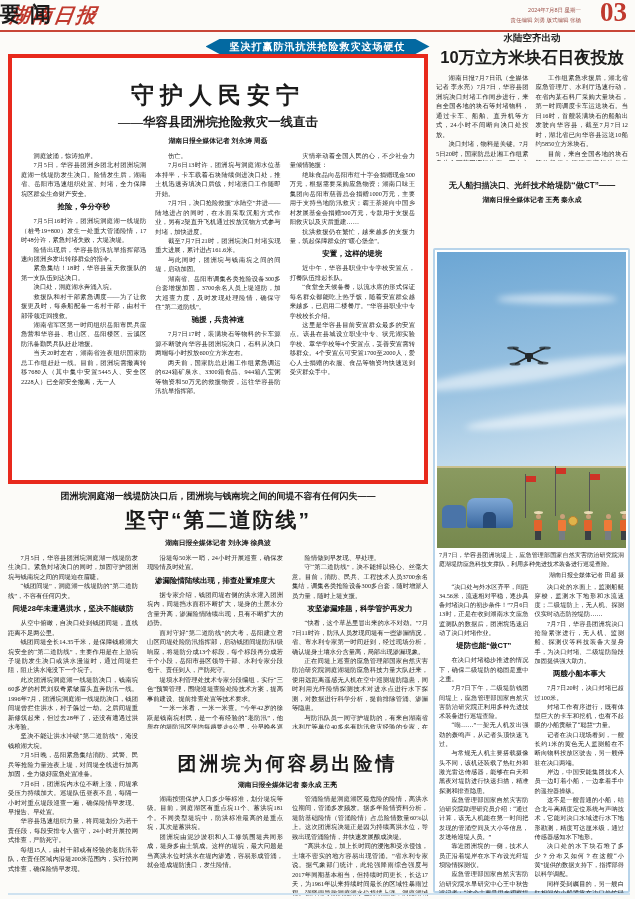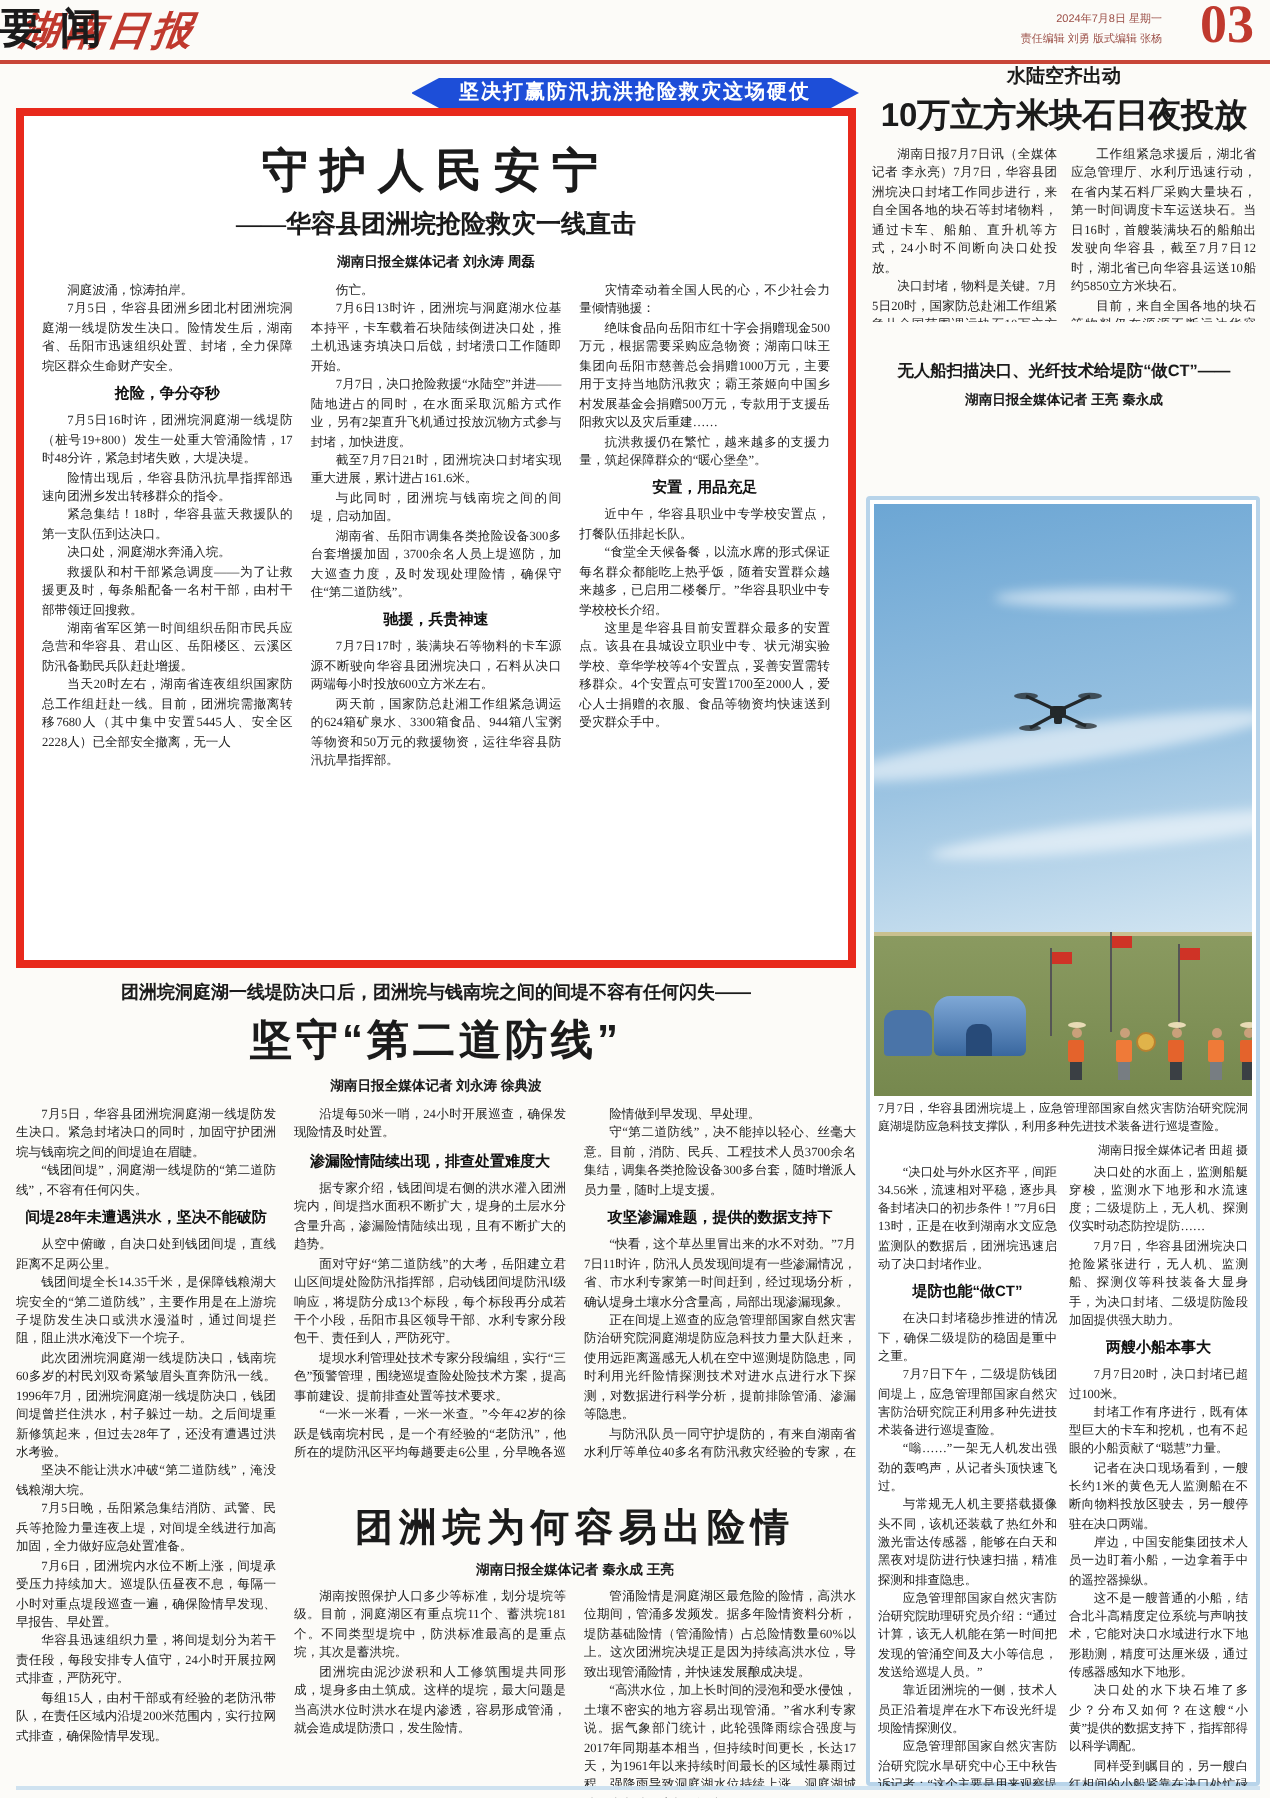--- a/index.html
+++ b/index.html
@@ -9,34 +9,34 @@
   .logo{position:absolute;left:10px;top:2px;font:italic 900 20px "Liberation Serif",serif;
         color:#c0392e;letter-spacing:2px;transform:skewX(-8deg);}
   .section-title{position:absolute;left:0;right:0;top:0;text-align:left;
         font:900 21px "Liberation Serif",serif;letter-spacing:9px;}
   .pubinfo{position:absolute;right:54px;top:5px;text-align:right;
         font:5.5px/1.9 "Liberation Sans",sans-serif;color:#9c5048;}
   .pagenum{position:absolute;right:8px;top:-3px;font:900 27px "Liberation Serif",serif;color:#c0392e;}
   .header-rule{position:absolute;left:0;right:0;top:30px;height:1.5px;background:#c84638;}
   
   .banner-wrap{position:absolute;left:0;right:0;top:36px;text-align:center;}
-  .banner{display:inline-block;background:#1d4ed8;color:#fff;
+  .banner{display:inline-block;background:#0369a1;color:#fff;
         font:bold 10px/15px "Liberation Sans",sans-serif;padding:0 24px;letter-spacing:1px;
         clip-path:polygon(0 50%,14px 0,calc(100% - 14px) 0,100% 50%,calc(100% - 14px) 100%,14px 100%);}
   
   .cols{display:flex;gap:9px;overflow:hidden;}
   .col{flex:1;font-size:6.3px;line-height:1.5;text-align:justify;color:#222;
        font-family:"Liberation Serif",serif;}
   .para{margin:0;text-indent:2em;}
   .colhead{font:bold 7.5px "Liberation Sans",sans-serif;text-align:center;margin:4px 0;color:#111;}
   .kicker{text-align:center;font:bold 9.5px "Liberation Sans",sans-serif;}
   .byline{text-align:center;font:bold 6.8px "Liberation Sans",sans-serif;}
   
   .main-box{position:absolute;left:8px;top:54px;width:420px;height:430px;border:4px solid #e8291c;
-        background:#fff;padding:9px 9px;box-sizing:border-box;}
+        background:#fff;padding:19px 9px;box-sizing:border-box;}
   .main-title{text-align:center;font:900 23px "Liberation Sans",sans-serif;letter-spacing:6px;margin-top:3px;}
   .main-sub{text-align:center;font:bold 12.5px "Liberation Serif",serif;margin-top:3px;}
   .main-byline{margin:5px 0 5px;}
   .main-box .cols{height:340px;}
   
   .stone{position:absolute;left:436px;top:32px;width:192px;}
   .stone-title{text-align:center;font:900 16.5px "Liberation Sans",sans-serif;margin:2px 0 4px;}
   .stone .cols{height:88px;gap:7px;}
   
   .tech-head{position:absolute;left:436px;top:180px;width:192px;}
@@ -134,21 +134,21 @@
           <p class="para">与此同时，团洲垸与钱南垸之间的间堤，启动加固。</p>
           <p class="para">湖南省、岳阳市调集各类抢险设备300多台套增援加固，3700余名人员上堤巡防，加大巡查力度，及时发现处理险情，确保守住“第二道防线”。</p>
           <div class="colhead">驰援，兵贵神速</div>
           <p class="para">7月7日17时，装满块石等物料的卡车源源不断驶向华容县团洲垸决口，石料从决口两端每小时投放600立方米左右。</p>
           <p class="para">两天前，国家防总赴湘工作组紧急调运的624箱矿泉水、3300箱食品、944箱八宝粥等物资和50万元的救援物资，运往华容县防汛抗旱指挥部。</p>
         </div>
       <div class="col">
           <p class="para">灾情牵动着全国人民的心，不少社会力量倾情驰援：</p>
           <p class="para">绝味食品向岳阳市红十字会捐赠现金500万元，根据需要采购应急物资；湖南口味王集团向岳阳市慈善总会捐赠1000万元，主要用于支持当地防汛救灾；霸王茶姬向中国乡村发展基金会捐赠500万元，专款用于支援岳阳救灾以及灾后重建……</p>
           <p class="para">抗洪救援仍在繁忙，越来越多的支援力量，筑起保障群众的“暖心堡垒”。</p>
-          <div class="colhead">安置，用品充足</div>
+          <div class="colhead">安置，这样的堤垸</div>
           <p class="para">近中午，华容县职业中专学校安置点，打餐队伍排起长队。</p>
           <p class="para">“食堂全天候备餐，以流水席的形式保证每名群众都能吃上热乎饭，随着安置群众越来越多，已启用二楼餐厅。”华容县职业中专学校校长介绍。</p>
           <p class="para">这里是华容县目前安置群众最多的安置点。该县在县城设立职业中专、状元湖实验学校、章华学校等4个安置点，妥善安置需转移群众。4个安置点可安置1700至2000人，爱心人士捐赠的衣服、食品等物资均快速送到受灾群众手中。</p>
         </div>
     </div>
   </div>
 
   <div class="stone">
     <div class="kicker">水陆空齐出动</div>
     <div class="stone-title">10万立方米块石日夜投放</div>
@@ -287,21 +287,21 @@
               <p class="para">沿堤每50米一哨，24小时开展巡查，确保发现险情及时处置。</p>
               <div class="colhead">渗漏险情陆续出现，排查处置难度大</div>
               <p class="para">据专家介绍，钱团间堤右侧的洪水灌入团洲垸内，间堤挡水面积不断扩大，堤身的土层水分含量升高，渗漏险情陆续出现，且有不断扩大的趋势。</p>
               <p class="para">面对守好“第二道防线”的大考，岳阳建立君山区间堤处险防汛指挥部，启动钱团间堤防汛Ⅰ级响应，将堤防分成13个标段，每个标段再分成若干个小段，岳阳市县区领导干部、水利专家分段包干、责任到人，严防死守。</p>
               <p class="para">堤坝水利管理处技术专家分段编组，实行“三色”预警管理，围绕巡堤查险处险技术方案，提高事前建设、提前排查处置等技术要求。</p>
               <p class="para">“一米一米看，一米一米查。”今年42岁的徐跃是钱南垸村民，是一个有经验的“老防汛”，他所在的堤防汛区平均每趟要走6公里，分早晚各巡一次，发现险情可随时叫停，专家随喊随到，及时处置。</p>
             </div>
           <div class="col">
               <p class="para">险情做到早发现、早处理。</p>
               <p class="para">守“第二道防线”，决不能掉以轻心、丝毫大意。目前，消防、民兵、工程技术人员3700余名集结，调集各类抢险设备300多台套，随时增派人员力量，随时上堤支援。</p>
-              <div class="colhead">攻坚渗漏难题，提供的数据支持下</div>
+              <div class="colhead">攻坚渗漏难题，科学管护再发力</div>
               <p class="para">“快看，这个草丛里冒出来的水不对劲。”7月7日11时许，防汛人员发现间堤有一些渗漏情况，省、市水利专家第一时间赶到，经过现场分析，确认堤身土壤水分含量高，局部出现渗漏现象。</p>
               <p class="para">正在间堤上巡查的应急管理部国家自然灾害防治研究院洞庭湖堤防应急科技力量大队赶来，使用远距离遥感无人机在空中巡测堤防隐患，同时利用光纤险情探测技术对进水点进行水下探测，对数据进行科学分析，提前排除管涌、渗漏等隐患。</p>
               <p class="para">与防汛队员一同守护堤防的，有来自湖南省水利厅等单位40多名有防汛救灾经验的专家，在排险一线巡回指导，随时提醒大家保持警惕。</p>
             </div>
         </div>
 
         <div class="why">
           <div class="why-title">团洲垸为何容易出险情</div>
           <div class="byline why-byline">湖南日报全媒体记者 秦永成 王亮</div>
           <div class="why-cols">

